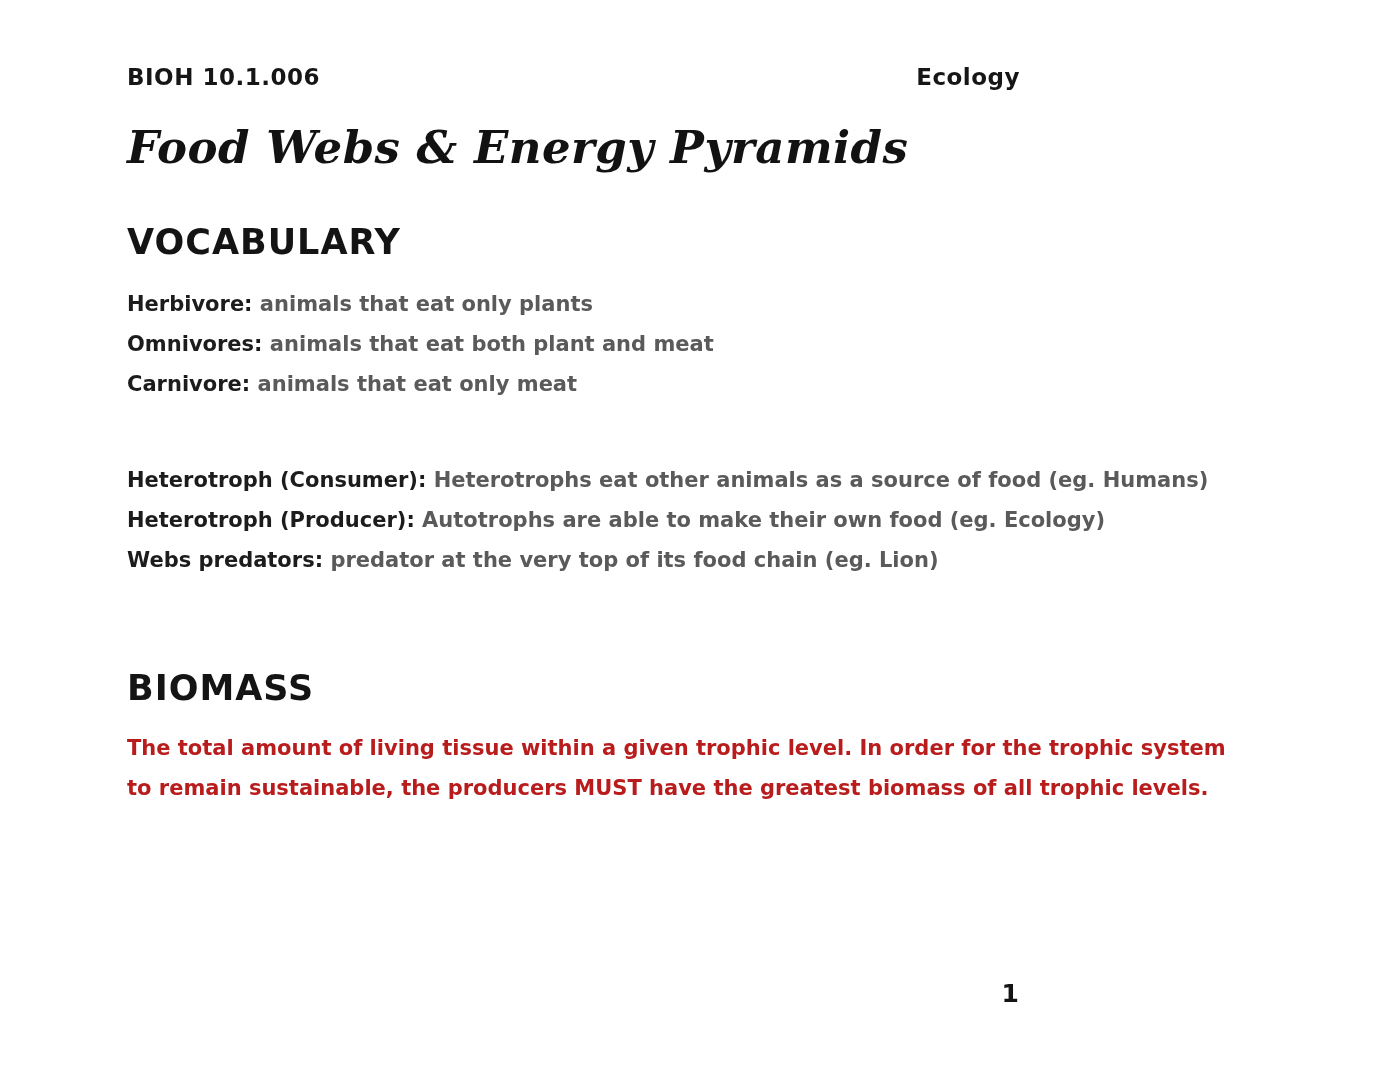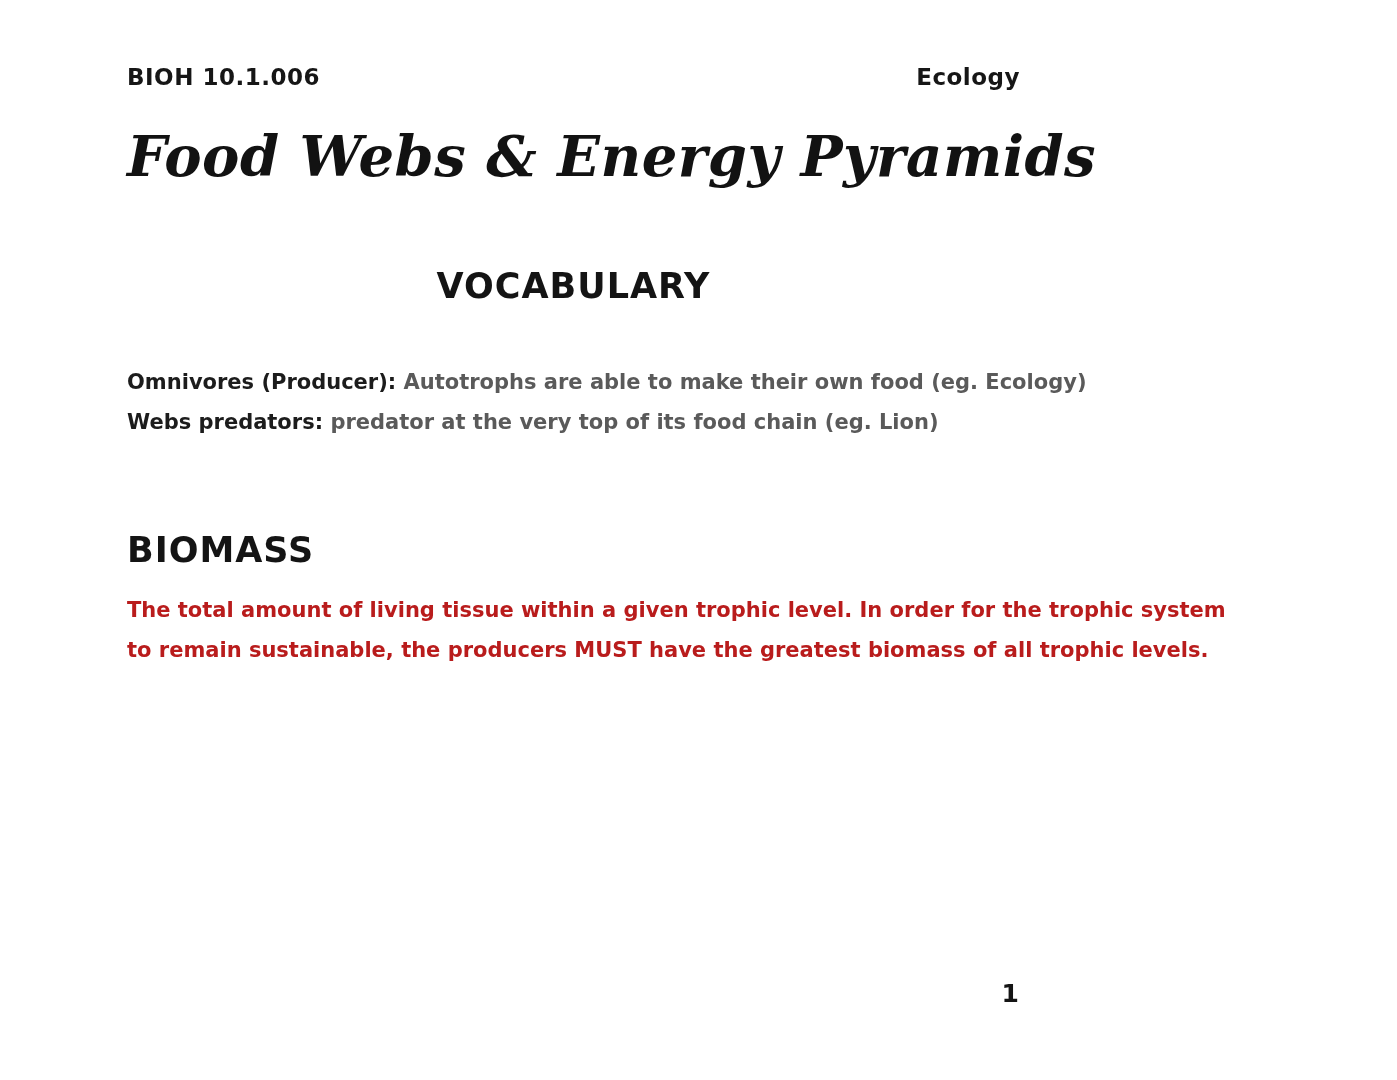--- a/index.html
+++ b/index.html
@@ -31,35 +31,34 @@
     font-size: 23px;
     font-weight: bold;
     color: #161616;
     letter-spacing: 0.5px;
   }
   .doc-title {
     margin-top: 24px;
     font-family: "DejaVu Serif", serif;
     font-style: italic;
     font-weight: bold;
-    font-size: 56px;
+    font-size: 45px;
     line-height: 1.5;
     color: #121212;
     letter-spacing: 0.5px;
     white-space: nowrap;
   }
   .section-heading {
     font-size: 35px;
     font-weight: bold;
     color: #141414;
     letter-spacing: 1px;
   }
   .vocab-heading {
-    margin-top: 68px;
-    text-align: center;
+    margin-top: 40px;
   }
   .vocab-group {
     margin-top: 22px;
   }
   .vocab-group.second {
     margin-top: 56px;
   }
   .vocab-line {
     margin: 0;
     font-size: 21px;
@@ -100,24 +99,42 @@
 
   <div class="header-row">
     <span class="course-code">BIOH 10.1.006</span>
     <span class="subject">Ecology</span>
   </div>
 
   <div class="doc-title">Food Webs &amp; Energy Pyramids</div>
 
   <div class="section-heading vocab-heading">VOCABULARY</div>
 
+  <div class="vocab-group">
+    <p class="vocab-line">
+      <span class="term">Herbivore:</span>
+      <span class="def">animals that eat only plants</span>
+    </p>
+    <p class="vocab-line">
+      <span class="term">Omnivores:</span>
+      <span class="def">animals that eat both plant and meat</span>
+    </p>
+    <p class="vocab-line">
+      <span class="term">Carnivore:</span>
+      <span class="def">animals that eat only meat</span>
+    </p>
+  </div>
 
   <div class="vocab-group second">
     <p class="vocab-line">
-      <span class="term">Omnivores (Producer):</span>
+      <span class="term">Heterotroph (Consumer):</span>
+      <span class="def">Heterotrophs eat other animals as a source of food (eg. Humans)</span>
+    </p>
+    <p class="vocab-line">
+      <span class="term">Heterotroph (Producer):</span>
       <span class="def">Autotrophs are able to make their own food (eg. Ecology)</span>
     </p>
     <p class="vocab-line">
       <span class="term">Webs predators:</span>
       <span class="def">predator at the very top of its food chain (eg. Lion)</span>
     </p>
   </div>
 
   <div class="section-heading biomass-heading">BIOMASS</div>
 

